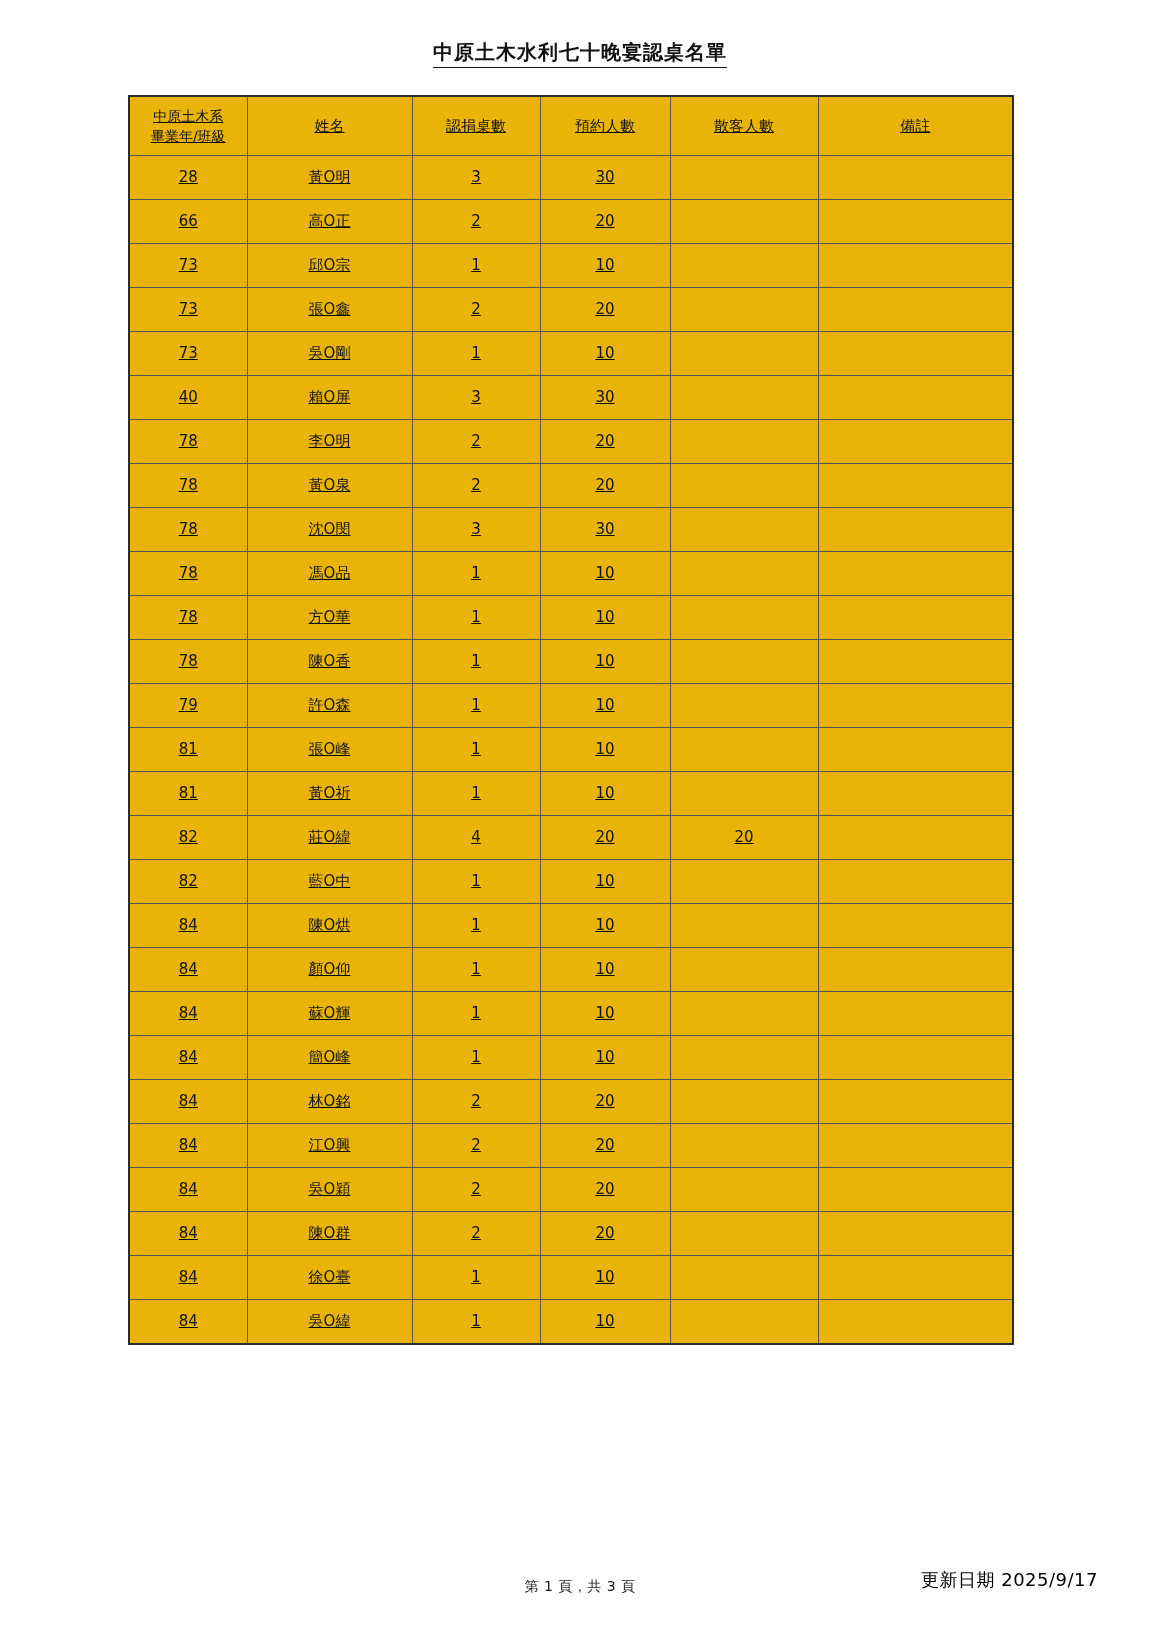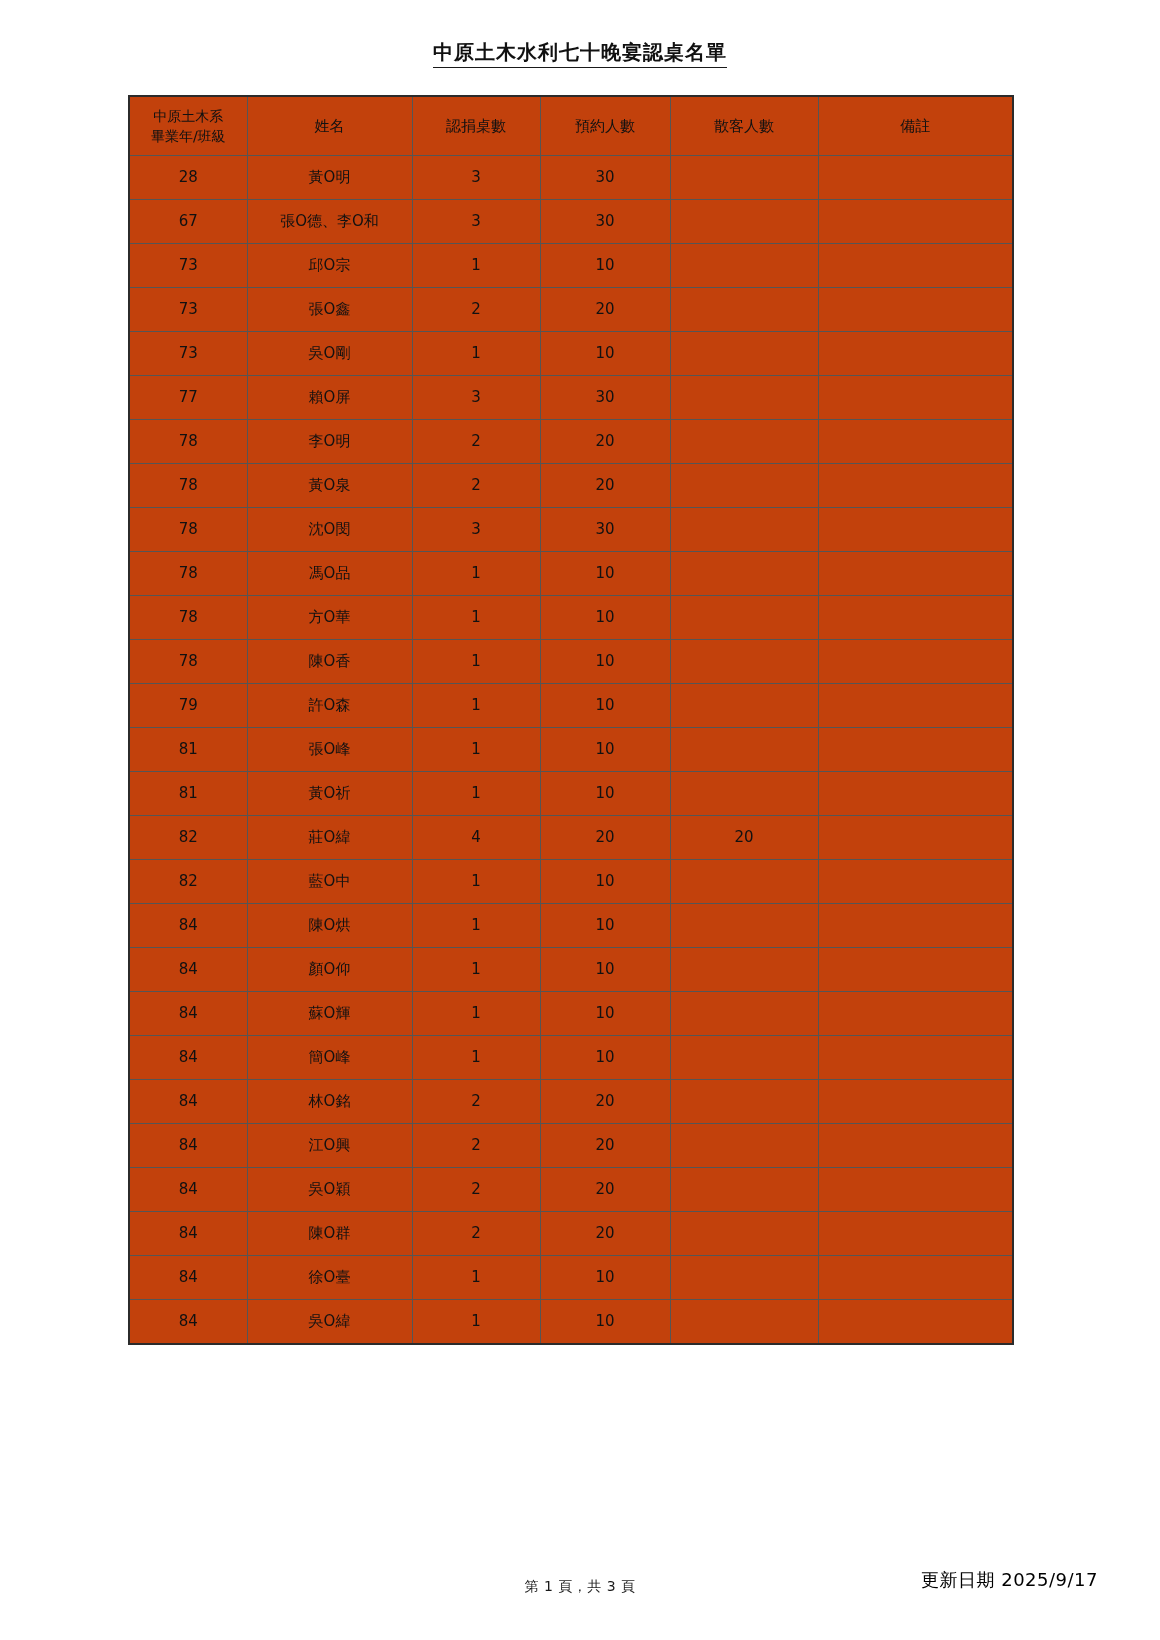--- a/index.html
+++ b/index.html
@@ -46,21 +46,22 @@
   .table-wrap {
     position: absolute;
     top: 95px;
     left: 128px;
     width: 884px;
   }
   table.roster {
     border-collapse: collapse;
     width: 884px;
     table-layout: fixed;
-    background: #c2410c;
+    background: #eab308;
+    text-decoration: underline;
   }
   table.roster th,
   table.roster td {
     border: 1px solid #555555;
     text-align: center;
     vertical-align: middle;
     font-size: 15px;
     color: #111111;
     padding: 0;
     line-height: 1.35;
@@ -147,24 +148,24 @@
       <tbody id="roster-body">
           <tr>
             <td class="num-cell">28</td>
             <td>黃O明</td>
             <td class="num-cell">3</td>
             <td class="num-cell">30</td>
             <td class="num-cell"></td>
             <td></td>
           </tr>
           <tr>
-            <td class="num-cell">67</td>
-            <td>張O德、李O和</td>
-            <td class="num-cell">3</td>
-            <td class="num-cell">30</td>
+            <td class="num-cell">66</td>
+            <td>高O正</td>
+            <td class="num-cell">2</td>
+            <td class="num-cell">20</td>
             <td class="num-cell"></td>
             <td></td>
           </tr>
           <tr>
             <td class="num-cell">73</td>
             <td>邱O宗</td>
             <td class="num-cell">1</td>
             <td class="num-cell">10</td>
             <td class="num-cell"></td>
             <td></td>
@@ -179,21 +180,21 @@
           </tr>
           <tr>
             <td class="num-cell">73</td>
             <td>吳O剛</td>
             <td class="num-cell">1</td>
             <td class="num-cell">10</td>
             <td class="num-cell"></td>
             <td></td>
           </tr>
           <tr>
-            <td class="num-cell">77</td>
+            <td class="num-cell">40</td>
             <td>賴O屏</td>
             <td class="num-cell">3</td>
             <td class="num-cell">30</td>
             <td class="num-cell"></td>
             <td></td>
           </tr>
           <tr>
             <td class="num-cell">78</td>
             <td>李O明</td>
             <td class="num-cell">2</td>

